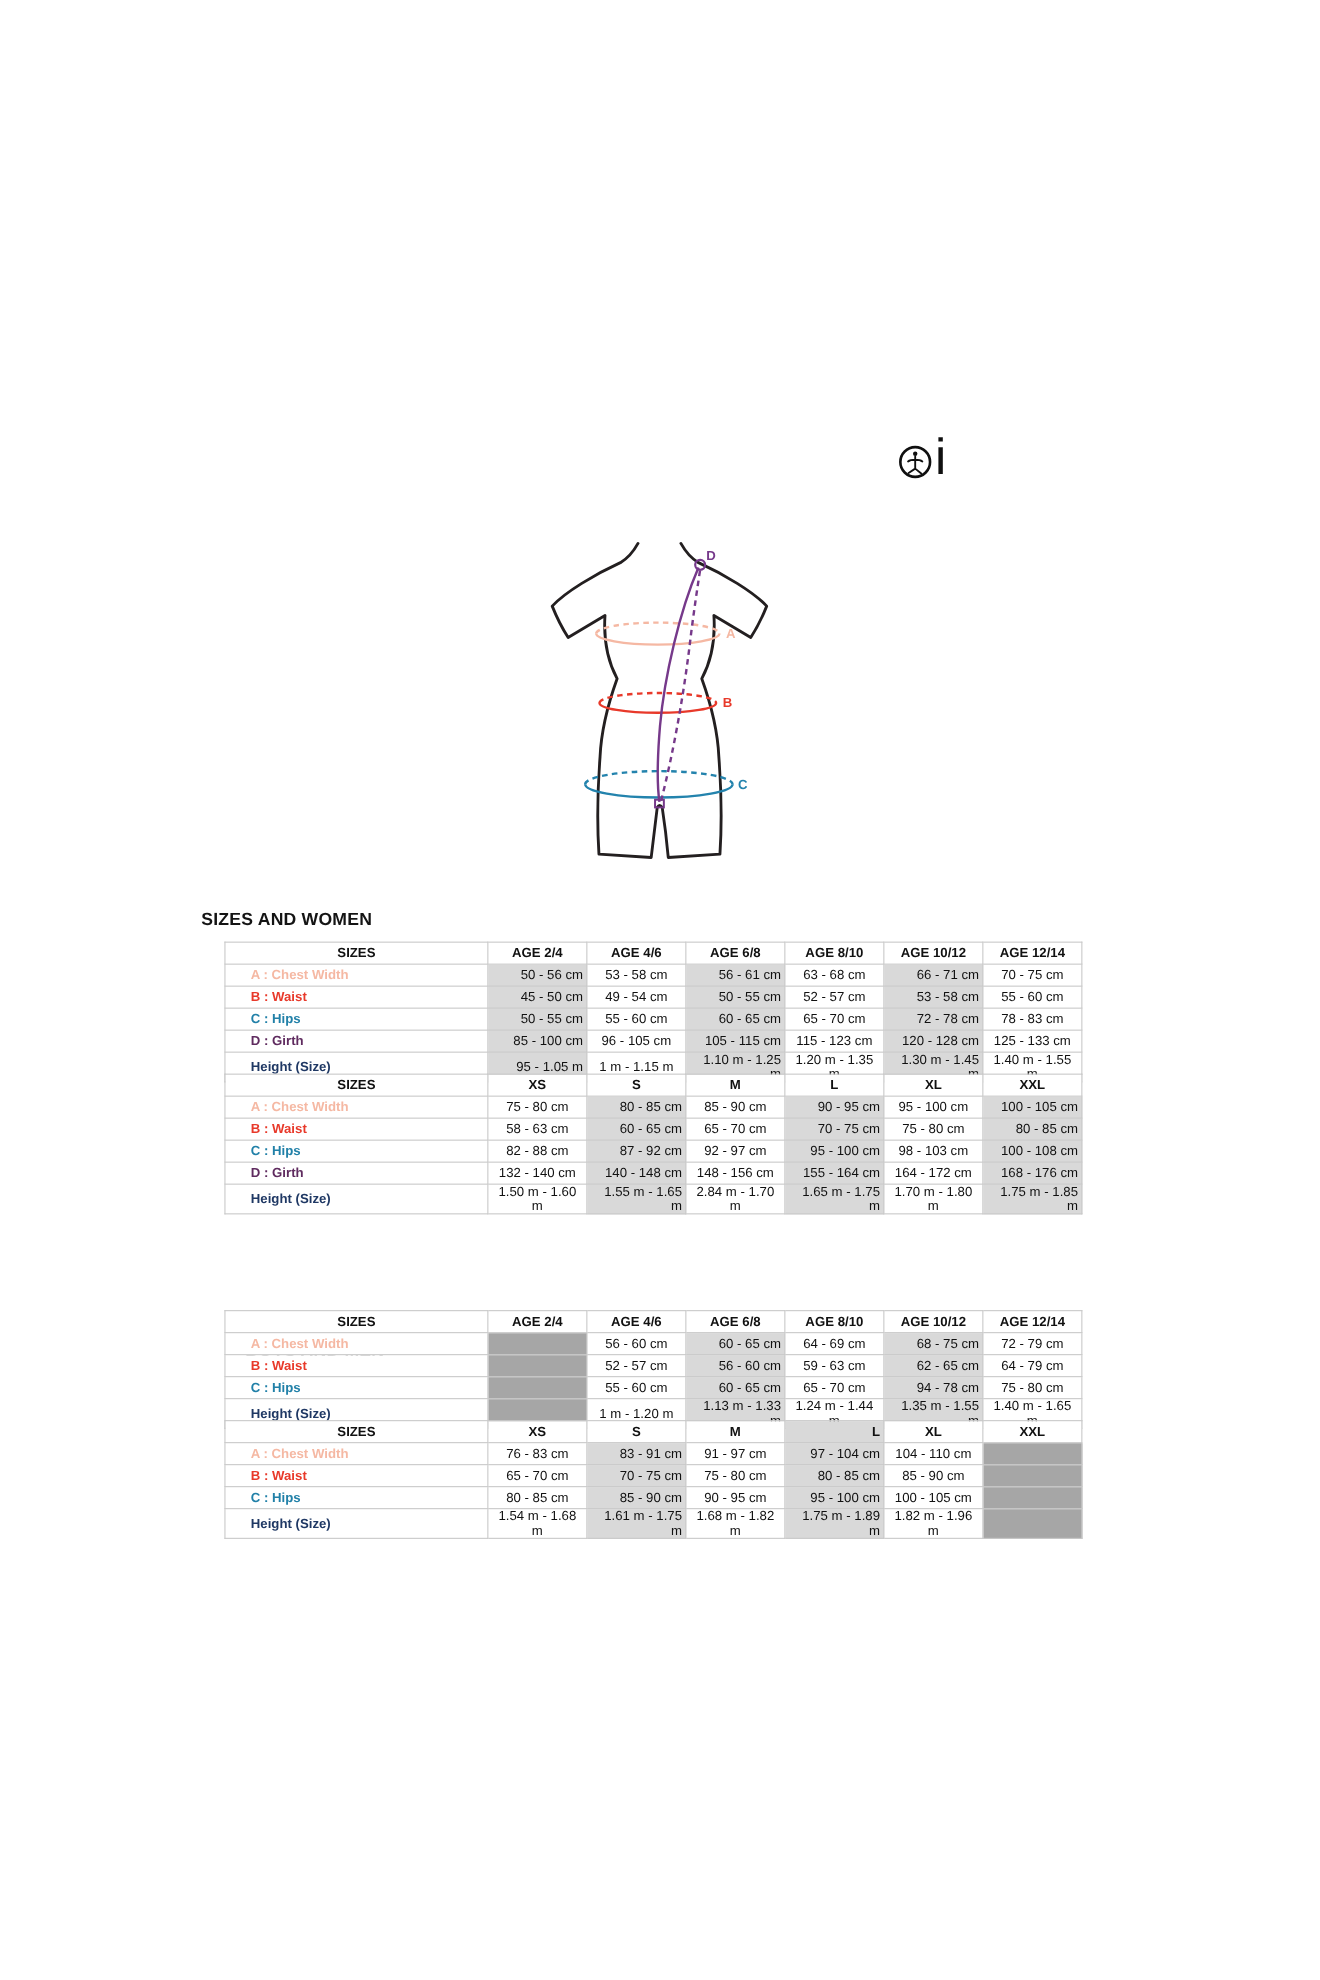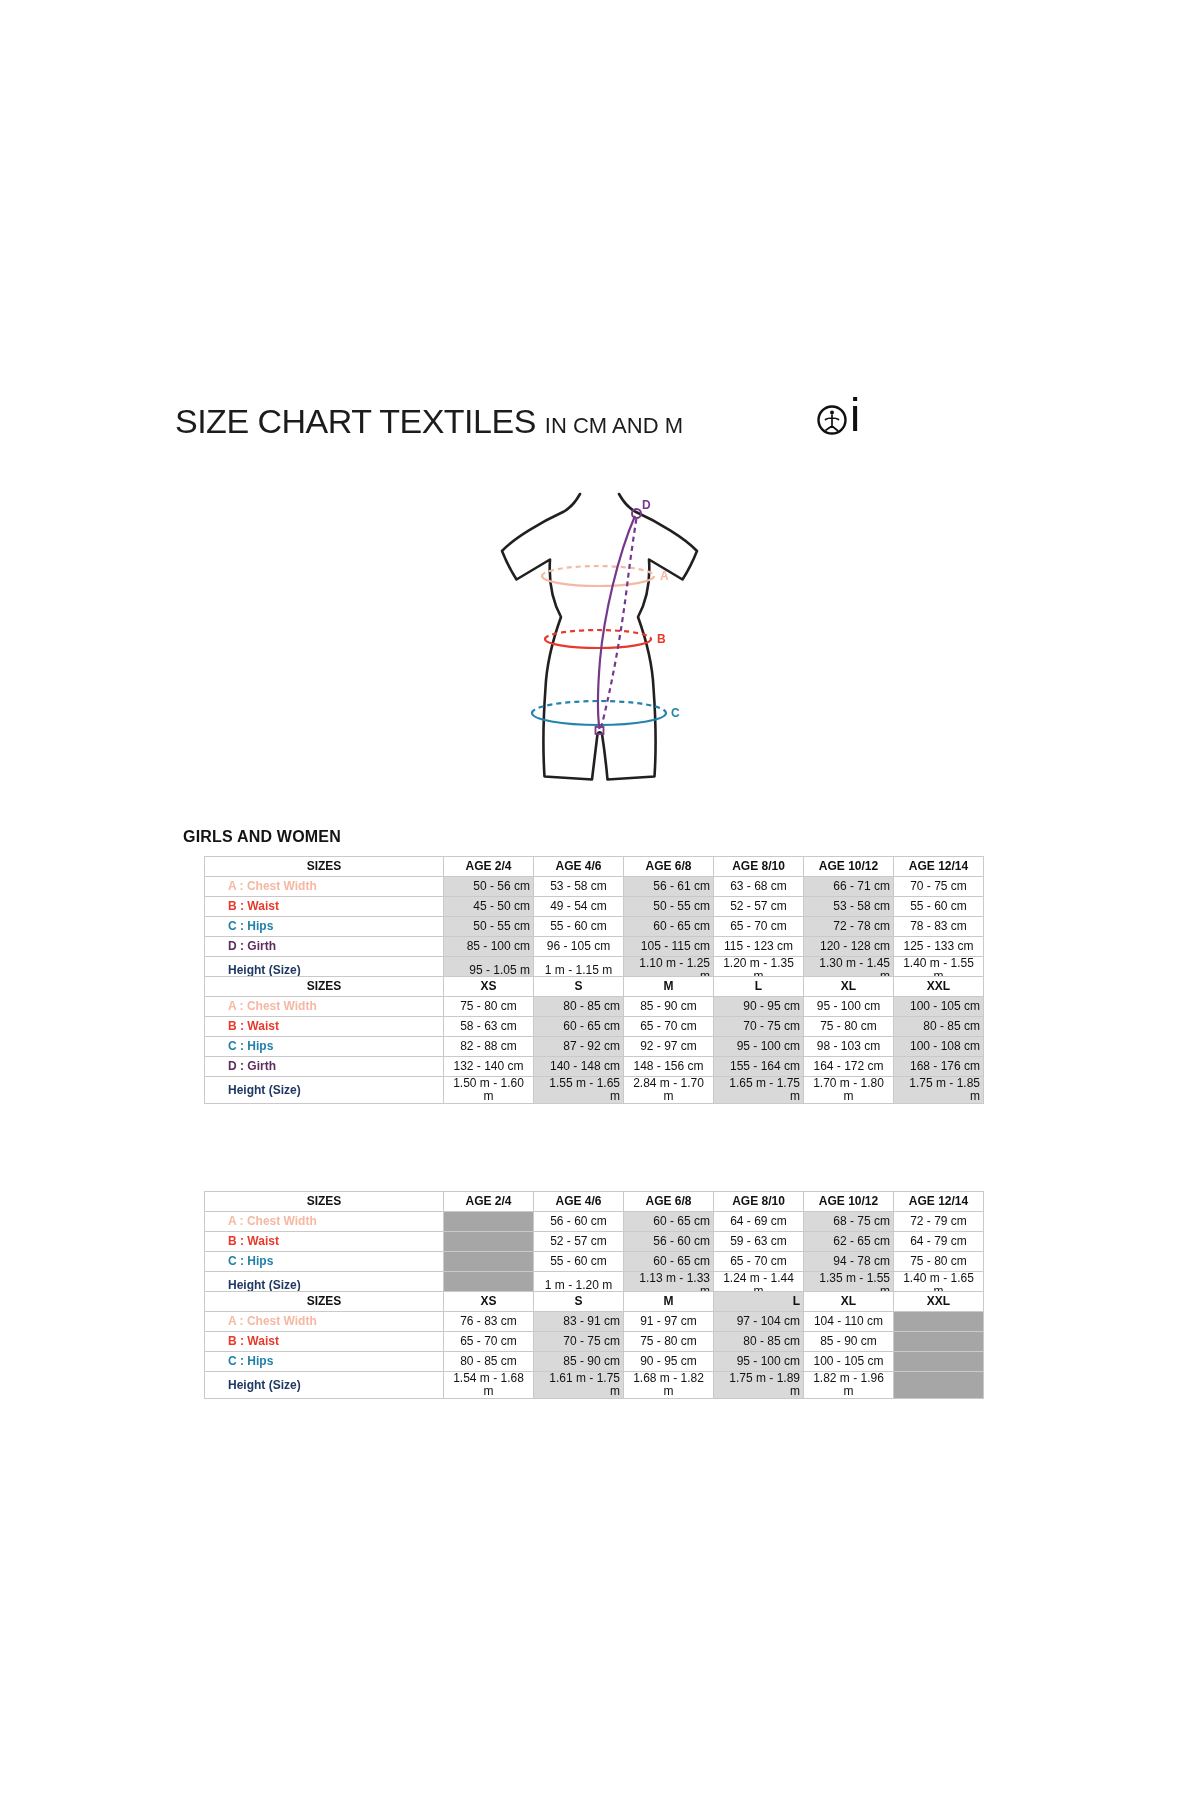--- a/index.html
+++ b/index.html
@@ -58,23 +58,20 @@
   .size-table th.row-label{text-align:left;font-weight:bold;padding-left:23px;background:#ffffff;}
   .size-table td{background:#ffffff;font-weight:400;}
   .size-table .shaded{background:#d9d9d9;text-align:right;}
   .size-table .blocked{background:#a6a6a6;}
 </style>
 </head>
 <body>
 
 <div class="page">
 
-  <div class="titlebar">
-    <span class="title-main">SIZE CHART TEXTILES</span><span class="title-sub">IN CM AND M</span>
-  </div>
 
   <div class="logo">
     <svg class="logo-o" width="34" height="34" viewBox="0 0 34 34">
       <circle cx="17" cy="17" r="13.5" fill="none" stroke="#101010" stroke-width="2.4"></circle>
       <circle cx="17" cy="9.5" r="2" fill="#101010"></circle>
       <path d="M17 12 L17 23 M10.5 16.5 C13 14.5 21 14.5 23.5 16.5 M17 23 L11 27 M17 23 L22.5 27.5" fill="none" stroke="#101010" stroke-width="1.7" stroke-linecap="round"></path>
     </svg>
     <span>i</span>
   </div>
 
@@ -113,21 +110,21 @@
     <path d="M 112 303 A 67 12 0 0 1 246 303" fill="none" stroke="#2383ad" stroke-width="2.2" stroke-dasharray="5 4"></path>
     <text x="251" y="307" font-size="12" font-weight="600" fill="#2383ad">C</text>
 
     <path d="M 215 106 C 198 145 184 205 180 250 C 177.5 280 177 302 179.5 319" fill="none" stroke="#76398a" stroke-width="2.2"></path>
     <path d="M 181 318 C 192 275 202 220 208 168 C 210.5 148 214 124 216.5 108" fill="none" stroke="#76398a" stroke-width="2.2" stroke-dasharray="5 4"></path>
     <circle cx="216.5" cy="103.5" r="4.5" fill="none" stroke="#76398a" stroke-width="2"></circle>
     <rect x="175.5" y="317" width="8" height="7" fill="none" stroke="#76398a" stroke-width="1.8"></rect>
     <text x="222" y="99" font-size="12" font-weight="600" fill="#76398a">D</text>
   </svg>
 
-  <div class="section-heading h-girls">GIRLS AND WOMEN</div>
+  <div class="section-heading h-girls">SIZES AND WOMEN</div>
   <div class="section-heading h-boys">BOYS AND MEN</div>
 
   <div class="table-wrap t-g1">
       <table class="size-table">
         <colgroup>
           <col class="col-label">
           <col class="col-data">
           <col class="col-data">
           <col class="col-data">
           <col class="col-data">

